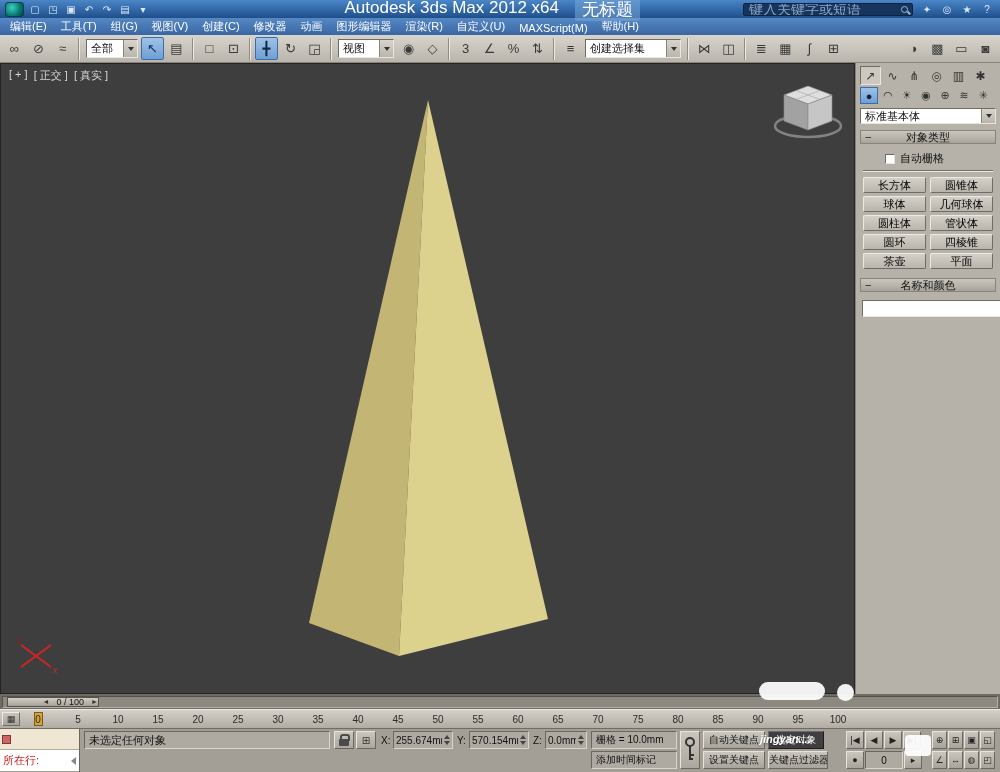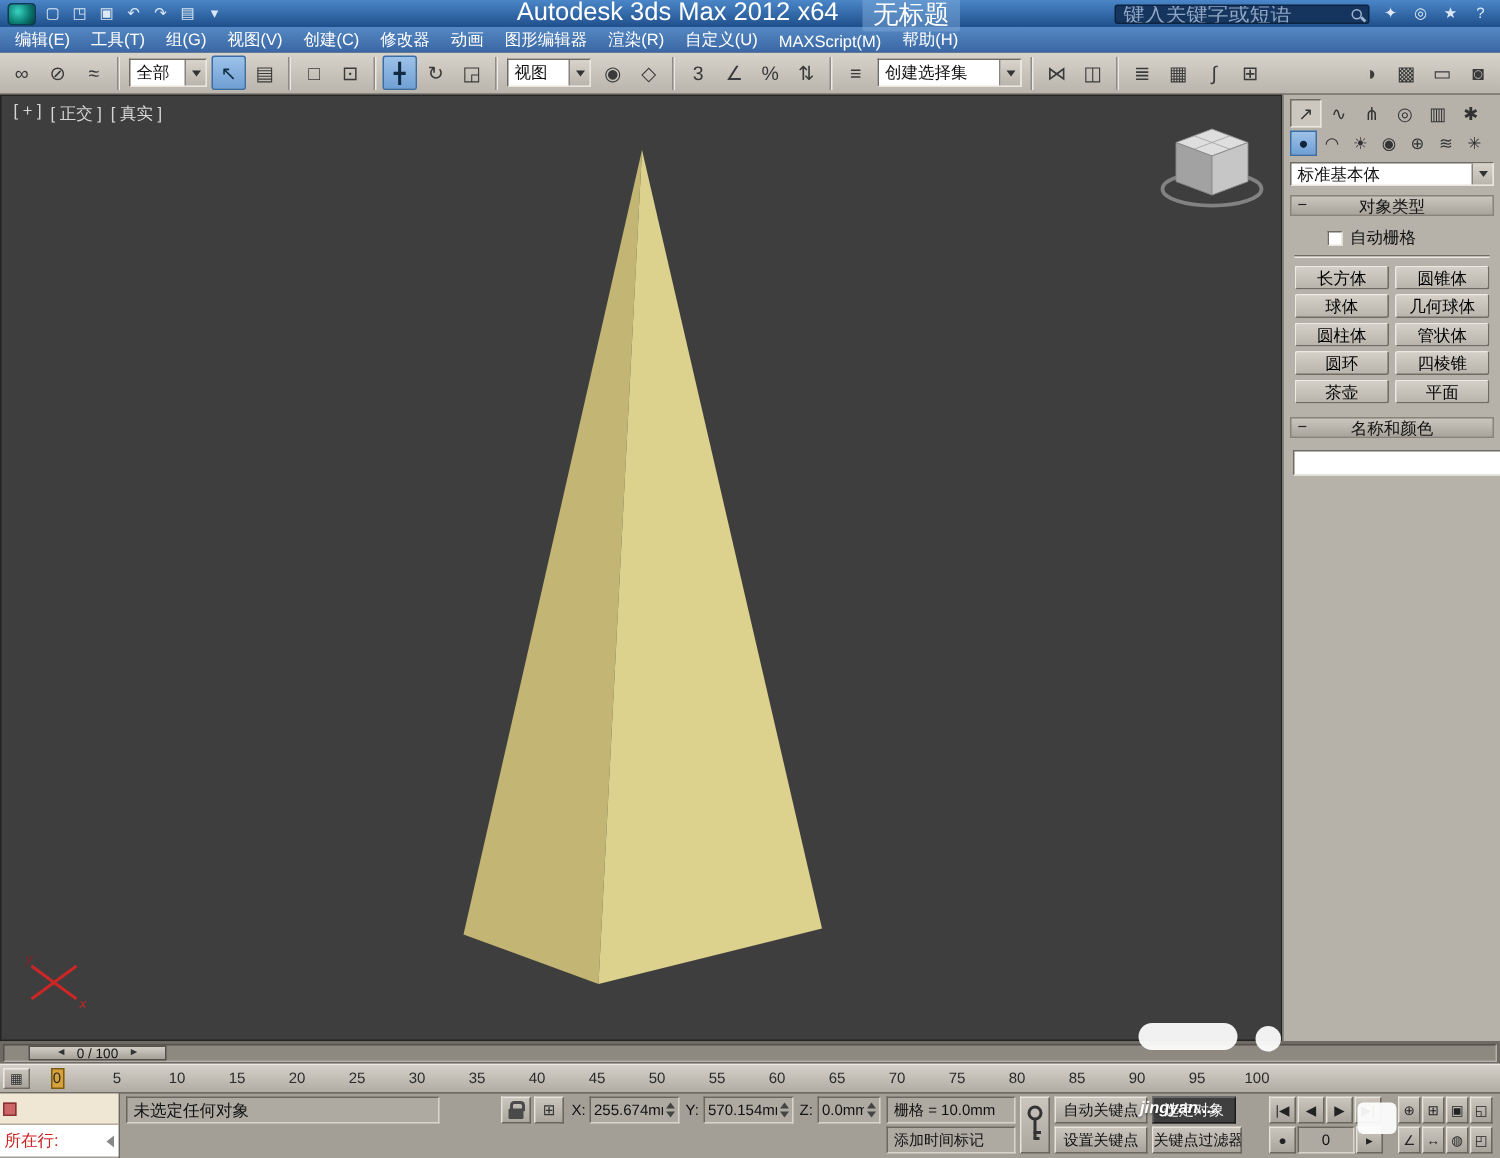--- a/index.html
+++ b/index.html
@@ -59,21 +59,21 @@
 .cbx{width:10px;height:10px;background:#fff;border:1px solid;border-color:#706c64 #eae6de #eae6de #706c64}
 .groove{border-top:1px solid #706c64;border-bottom:1px solid #eceae4;margin:3px 2px}
 .prim-grid{display:grid;grid-template-columns:1fr 1fr;gap:3px 4px;padding:2px 2px 0}
 .prim-btn{height:16px;background:linear-gradient(#d4d0c8,#b9b5ad);border:1px solid;border-color:#eceae4 #706c64 #706c64 #eceae4;font-size:11px;font-family:Liberation Mono, monospace;display:flex;align-items:center;justify-content:center;border-radius:2px;white-space:nowrap;overflow:hidden}
 .name-row{display:flex;gap:4px;align-items:center;margin-top:3px;padding:0 1px}
 .name-input{flex:1;height:17px;background:#fff;border:1px solid;border-color:#706c64 #eae6de #eae6de #706c64;font-family:inherit;font-size:11px;padding:0 3px}
 
 
 #time-slider-row{position:absolute;left:0;top:694px;width:1000px;height:15px;background:#6f6b64;display:flex;align-items:center;padding:0 2px;z-index:10}
 #ts-track{flex:1;height:12px;background:#8d8981;border:1px solid;border-color:#55514a #b5b1a9 #b5b1a9 #55514a;position:relative}
-#ts-handle{position:absolute;left:16px;top:0;width:92px;height:10px;background:linear-gradient(#d2cec6,#a5a199);border:1px solid #55514a;display:flex;align-items:center;justify-content:center;gap:7px;font-size:9px;color:#111}
+#ts-handle{position:absolute;left:4px;top:0;width:92px;height:10px;background:linear-gradient(#d2cec6,#a5a199);border:1px solid #55514a;display:flex;align-items:center;justify-content:flex-end;gap:7px;font-size:9px;color:#111}
 .ts-arrow{font-size:7px;color:#333}
 #trackbar{position:absolute;left:0;top:709px;width:1000px;height:20px;background:linear-gradient(#d4d0c8,#b1ada5);border-top:1px solid #eceae4;border-bottom:1px solid #706c64;z-index:10}
 .tick{position:absolute;top:4px;transform:translateX(-50%);font-size:10px;color:#2a2a2a;z-index:2}
 #frame-marker{position:absolute;left:34px;top:2px;width:9px;height:14px;background:#d8a23a;border:1px solid #7a5c14;z-index:1}
 #mini-curve-btn{position:absolute;left:2px;top:2px;width:18px;height:14px;background:linear-gradient(#cac6be,#a8a49c);border:1px solid;border-color:#eceae4 #706c64 #706c64 #eceae4;display:flex;align-items:center;justify-content:center;font-size:9px;color:#333}
 
 
 #statusbar{position:absolute;left:0;top:729px;width:1000px;height:43px;background:#a39f97;z-index:10}
 .sunken-field{position:absolute;height:18px;background:#aeaaa2;border:1px solid;border-color:#6b675f #d8d4cc #d8d4cc #6b675f;display:flex;align-items:center;padding:0 4px;font-size:11px;color:#111;white-space:nowrap;overflow:hidden}
 .sb-label{position:absolute;top:6px;font-size:10px;color:#111}
@@ -333,21 +333,21 @@
   <div id="mini-listener">
     <div class="ml-top">
       <span class="ml-icon"></span>
     </div>
     <div class="ml-bottom">
       <span class="ml-label">所在行:</span>
       <span class="ml-scroll"></span>
     </div>
   </div>
 
-  <div class="sunken-field" style="left:84px;top:2px;width:209px">
+  <div class="sunken-field" style="left:84px;top:2px;width:246px">
     <span>未选定任何对象</span>
   </div>
 
   <div class="sb-btn" style="left:334px;top:2px">
       <span class="lock"></span>
     </div>
   <div class="sb-btn" style="left:356px;top:2px">⊞</div>
 
   <span class="sb-label" style="left:381px">X:</span>
   <div class="sunken-field" style="left:393px;top:2px;width:60px;padding:0 2px">

